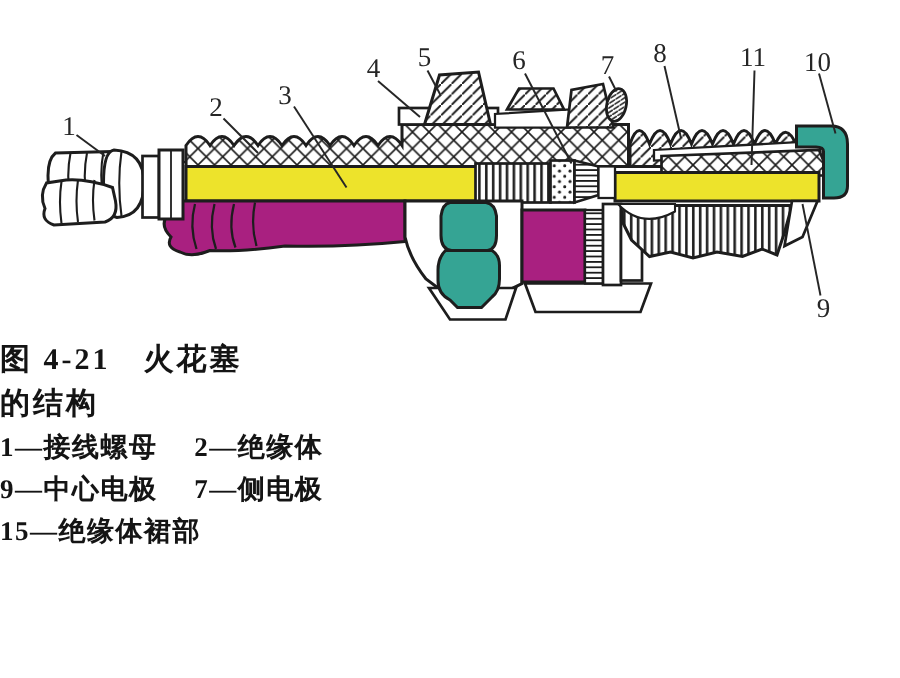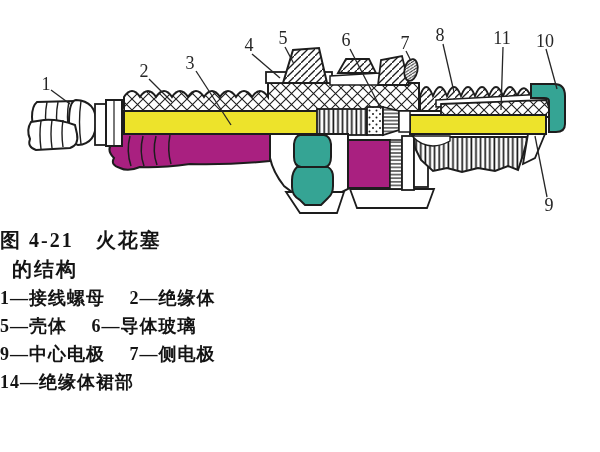--- a/index.html
+++ b/index.html
@@ -2,21 +2,21 @@
 <html><head>
 <meta charset="utf-8">
 <style>
   html,body{margin:0;padding:0;background:#ffffff;}
   body{width:600px;height:452px;overflow:hidden;font-family:"Liberation Serif","DejaVu Serif",serif;}
   .page{width:600px;height:452px;background:#fff;position:relative;}
   .diagram-wrap{width:600px;height:224px;position:relative;}
   svg{display:block;}
   .caption{width:600px;text-align:left;color:#141414;}
   .caption .title1{font-size:20px;font-weight:bold;height:30px;line-height:32px;letter-spacing:2px;}
-  .caption .title2{font-size:20px;font-weight:bold;height:30px;line-height:30px;letter-spacing:2px;margin-left:12px;}
+  .caption .title2{font-size:20px;font-weight:bold;height:30px;line-height:30px;letter-spacing:2px;}
   .caption .legend-row{font-size:18px;font-weight:bold;height:28px;line-height:28px;letter-spacing:1px;}
   .callout-text{font-family:"Liberation Serif","DejaVu Serif",serif;font-size:18px;}
 </style>
 </head>
 <body>
 
 <div class="page">
 
   <div class="diagram-wrap">
     <svg width="600" height="224" viewBox="0 0 600 224">
@@ -144,18 +144,17 @@
         <text x="545" y="47">10</text>
         <text x="549" y="211">9</text>
       </g>
     </svg>
   </div>
 
   <div class="caption">
     <div class="title1">图 4-21　火花塞</div>
     <div class="title2">的结构</div>
     <div class="legend-row">1—接线螺母　 2—绝缘体</div>
-    <div class="legend-row">5—壳体　 6—导体玻璃</div>
     <div class="legend-row">9—中心电极　 7—侧电极</div>
-    <div class="legend-row">14—绝缘体裙部</div>
+    <div class="legend-row">15—绝缘体裙部</div>
   </div>
 
 </div>
 
 </body></html>

